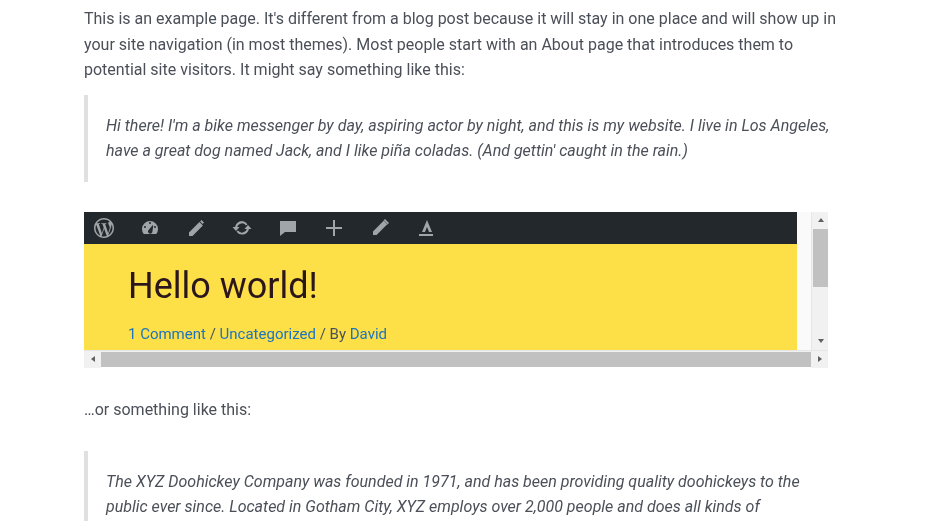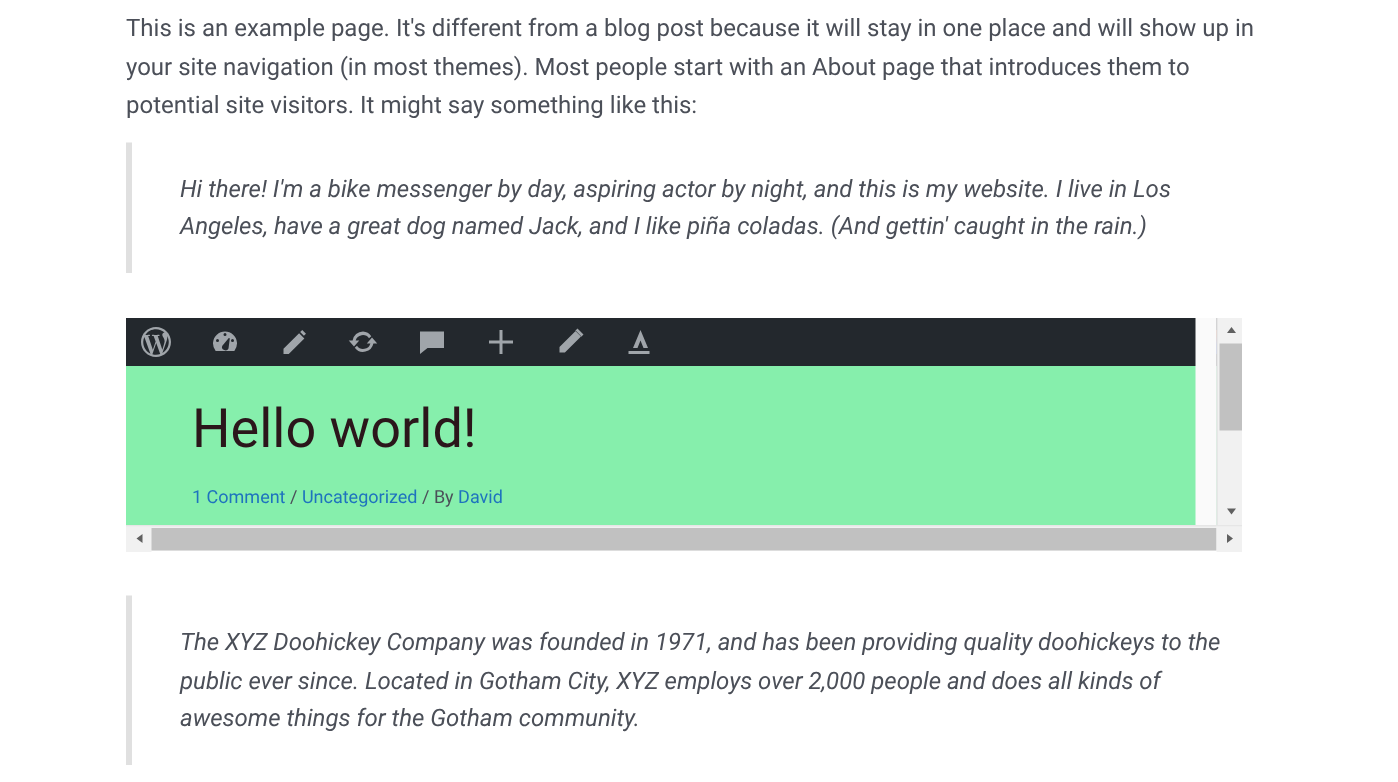--- a/index.html
+++ b/index.html
@@ -16,21 +16,21 @@
       margin: 0 auto;
       padding: 6px 84px 20px 84px;
     }
     .intro-para {
       margin-bottom: 12px;
       color: #4b4f58;
     }
     blockquote.quote {
       border-left: 4px solid #e0e0e0;
       margin: 0 0 30px 0;
-      padding: 18px 18px 18px 32px;
+      padding: 18px 18px 18px 18px;
       font-style: italic;
       color: #4b4f58;
       font-size: 16px;
     }
     .iframe-container {
       position: relative;
       width: 744px;
       margin-bottom: 30px;
     }
     .iframe-scroll-wrap {
@@ -59,31 +59,31 @@
     .adminbar svg { width: 20px; height: 20px; fill: #a0a5aa; }
     .adminbar-icon { display: inline-flex; width: 20px; height: 20px; align-items: center; justify-content: center; }
     .adminbar-avatar {
       width: 16px; height: 16px;
       background: linear-gradient(135deg, #b44a2e 40%, #2e4ab4 60%);
       display: inline-block;
       border-radius: 1px;
     }
     .iframe-content {
       padding: 14px 44px 10px 44px;
-      background: #86efac;
+      background: #fde047;
     }
     .iframe-title {
       font-size: 36px;
       font-weight: 400;
       color: #2b161b;
       margin-bottom: 6px;
       font-family: -apple-system, BlinkMacSystemFont, "Segoe UI", Roboto, sans-serif;
     }
     .iframe-meta {
-      font-size: 12px;
+      font-size: 15px;
       color: #4b4f58;
     }
     .iframe-meta a { color: #1e73be; text-decoration: none; }
     .iframe-meta .sep { color: #4b4f58; }
     .v-scroll-track {
       position: absolute;
       right: 0;
       top: 0;
       bottom: 0;
       width: 17px;
@@ -254,18 +254,19 @@
       </div>
       <div class="h-scroll-thumb"></div>
       <div class="h-scroll-btn right">
         <svg width="8" height="8" viewBox="0 0 8 8">
             <path d="M6 4L2 1v6z" fill="#606060"></path>
           </svg>
       </div>
     </div>
   </div>
 
+  <p class="bridge-para">…or something like this:</p>
 
   <blockquote class="quote">
     <span>The XYZ Doohickey Company was founded in 1971, and has been providing quality doohickeys to the public ever since. Located in Gotham City, XYZ employs over 2,000 people and does all kinds of awesome things for the Gotham community.</span>
   </blockquote>
 
 </div>
 
 </body></html>

